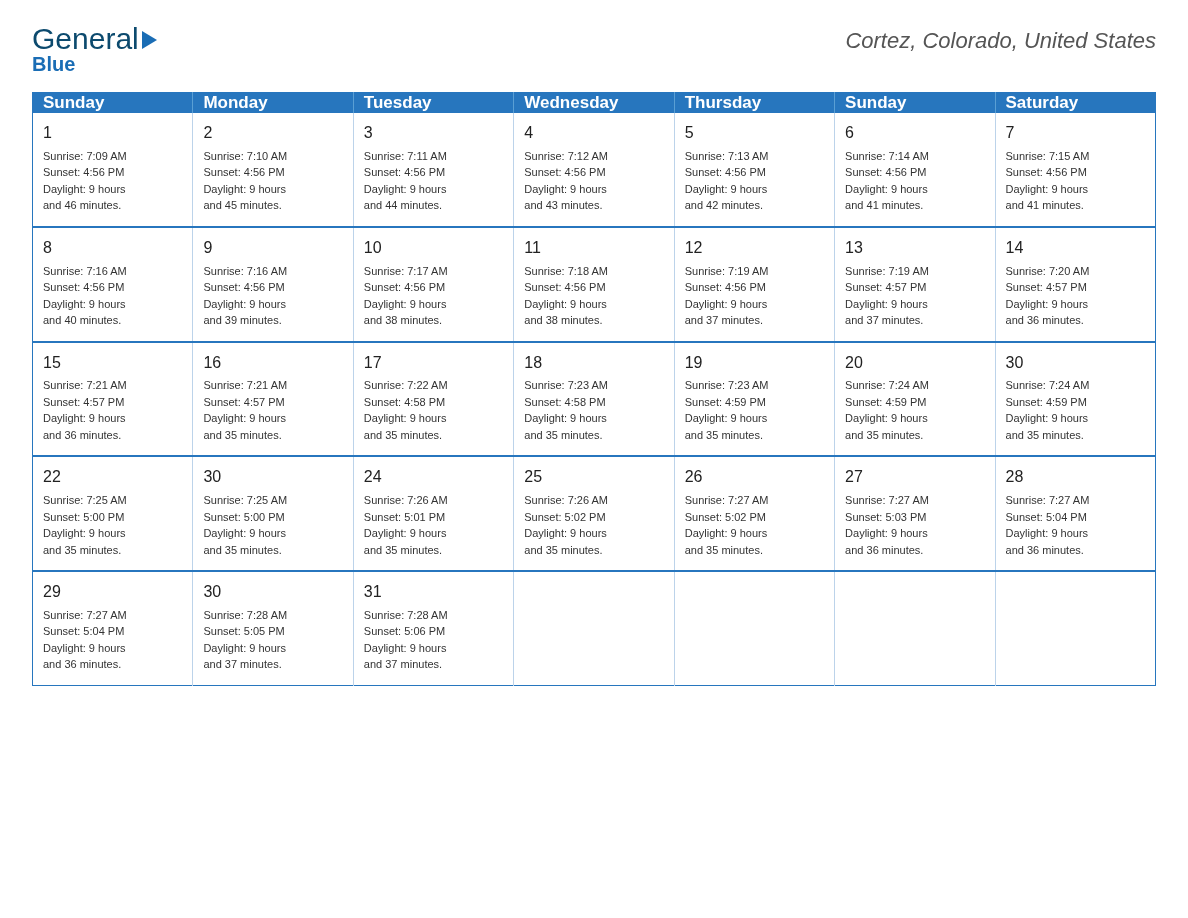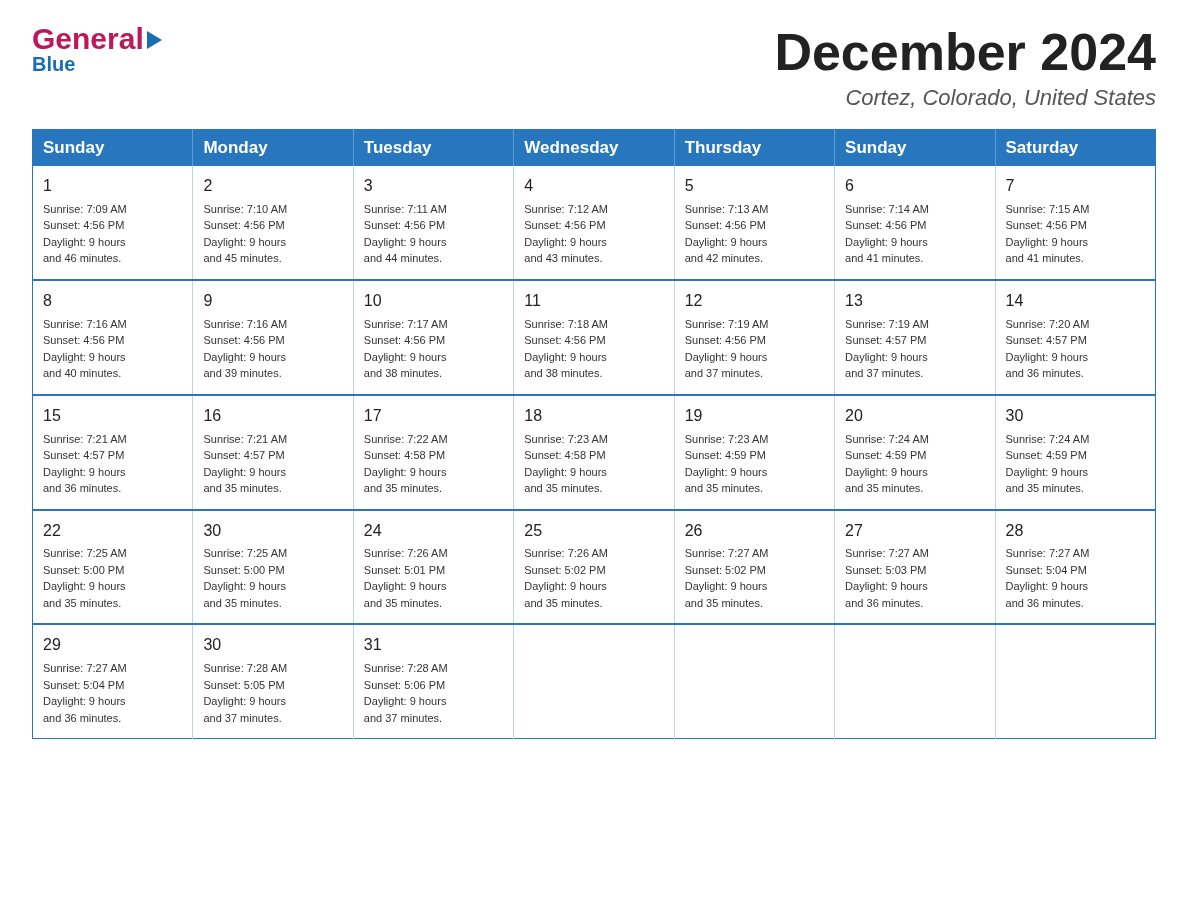--- a/index.html
+++ b/index.html
@@ -36,21 +36,21 @@
     .calendar {
       width: 100%;
       border-collapse: collapse;
       border: 1.5px solid #2776be;
     }
     .calendar th {
       background: #2776be;
       color: #fff;
       font-size: 17px;
       font-weight: bold;
-      padding: 8px 10px;
+      padding: 0 10px;
       text-align: left;
       border-right: 1.5px solid #5a9fd4;
     }
     .calendar th:last-child { border-right: none; }
     .calendar td {
       vertical-align: top;
       border-right: 1px solid #bcd3ea;
       border-bottom: 2px solid #2776be;
       padding: 8px 10px 12px 10px;
       width: calc(100% / 7);
@@ -71,21 +71,21 @@
     }
     .day-info {
       font-size: 11px;
       color: #333;
       line-height: 1.5;
     }
     .empty-cell {
       background: #fff;
     }
     
-    .logo-text-general { color: #be185d; font-size: 30px; font-weight: bold; }
+    .logo-text-general { color: #0c4a6e; font-size: 30px; font-weight: normal; }
     .logo-text-blue { color: #1a6db5; font-size: 20px; font-weight: bold; }
     .logo-wrap {
       display: flex;
       flex-direction: column;
       line-height: 1;
     }
     .logo-row1 {
       display: flex;
       align-items: center;
     }
@@ -110,21 +110,20 @@
   <div class="logo-wrap">
     <div class="logo-row1">
       <span class="logo-text-general">General</span>
       <div class="arrow-right"></div>
     </div>
     <div class="logo-row2">
       <span class="logo-text-blue">Blue</span>
     </div>
   </div>
   <div class="title-block">
-    <div class="main-title">December 2024</div>
     <div class="subtitle">Cortez, Colorado, United States</div>
   </div>
 </div>
 
 <table class="calendar">
   <thead>
     <tr>
     <th>Sunday</th>
         <th>Monday</th>
         <th>Tuesday</th>

